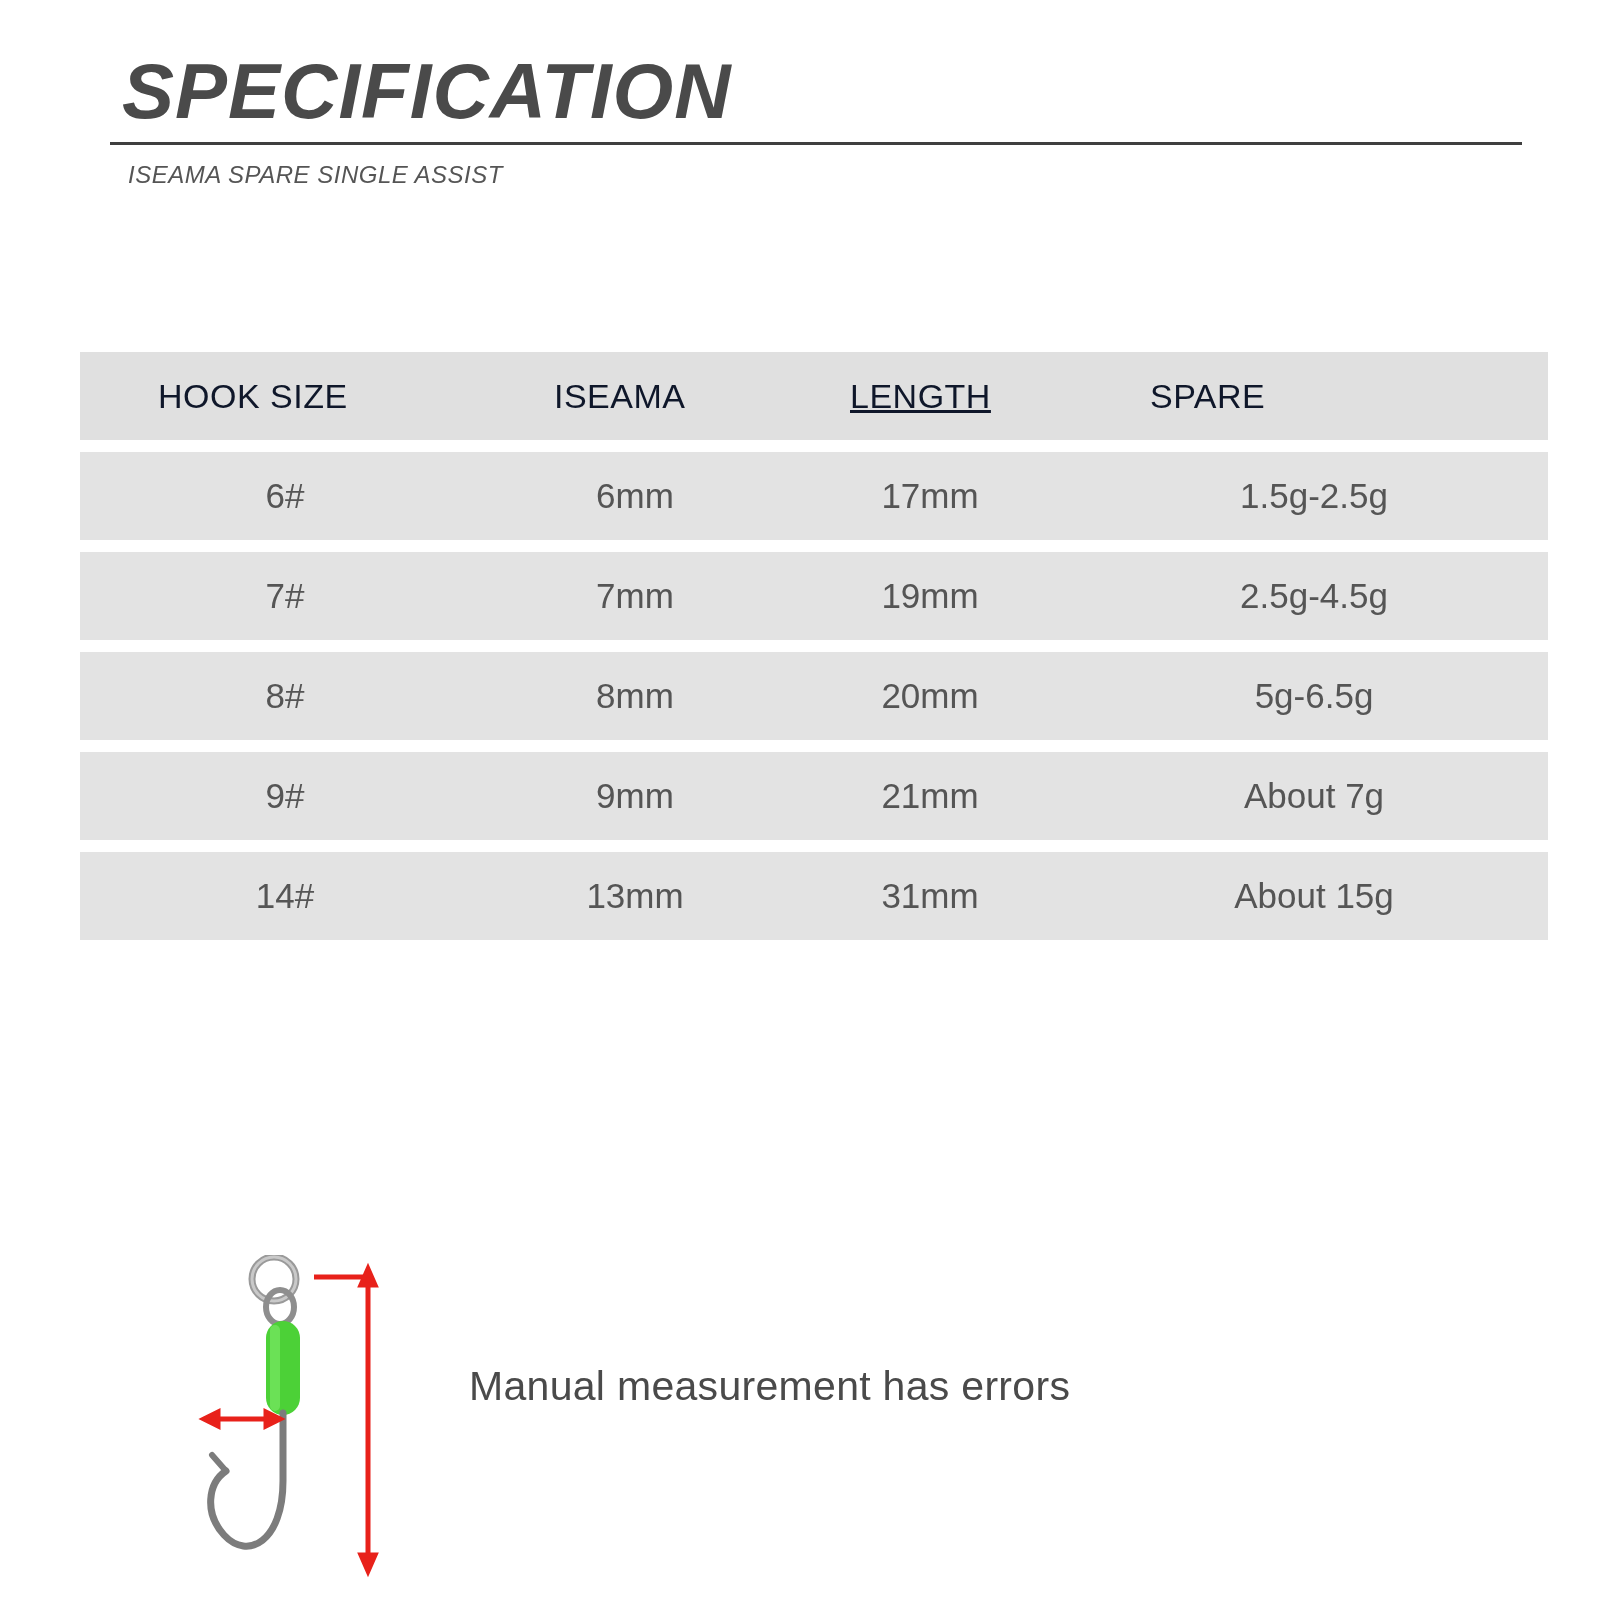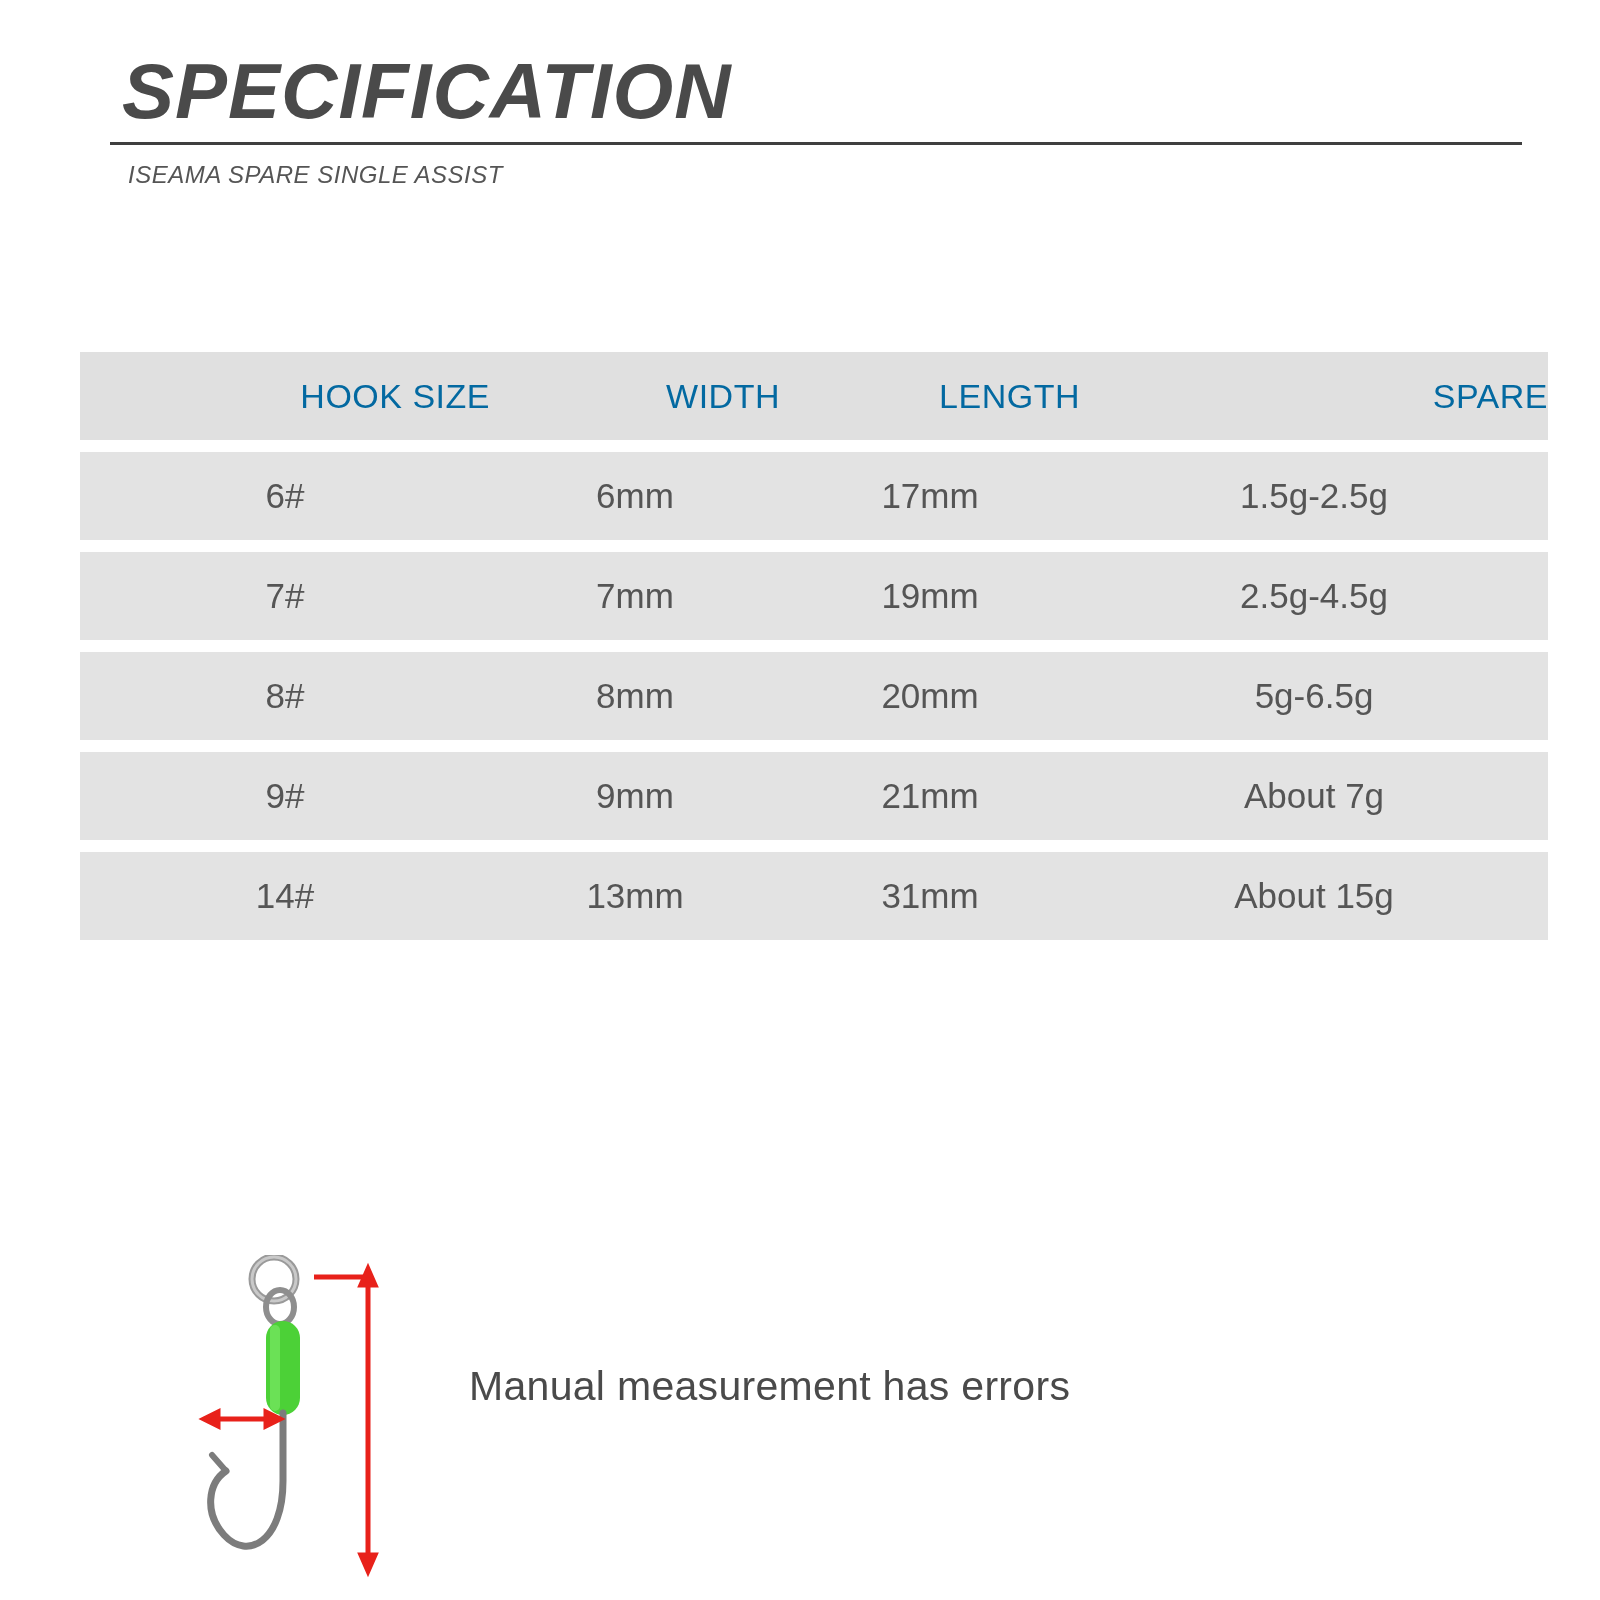--- a/index.html
+++ b/index.html
@@ -75,27 +75,27 @@
     font-weight: normal;
     color: #4b4b4b;
     text-align: center;
     vertical-align: middle;
     padding: 0;
     height: 88px;
   }
   .spec-table thead th {
     background: #e0e0e0;
     font-size: 34px;
-    text-align: right;
-    color: #0369a1;
+    text-align: left;
+    color: #0f172a;
     letter-spacing: 0.5px;
   }
   .spec-table thead th.c1 { padding-left: 78px; }
   .spec-table thead th.c2 { padding-left: 64px; }
-  .spec-table thead th.c3 { padding-left: 70px; }
+  .spec-table thead th.c3 { padding-left: 70px; text-decoration: underline; }
   .spec-table thead th.c4 { padding-left: 70px; }
 
   .spec-table tbody td {
     font-size: 35px;
     color: #555555;
   }
   .spec-table col.col1 { width: 410px; }
   .spec-table col.col2 { width: 290px; }
   .spec-table col.col3 { width: 300px; }
   .spec-table col.col4 { width: 468px; }
@@ -139,21 +139,21 @@
   <table class="spec-table">
     <colgroup>
       <col class="col1">
         <col class="col2">
         <col class="col3">
         <col class="col4">
     </colgroup>
     <thead>
       <tr>
         <th class="c1">HOOK SIZE</th>
-        <th class="c2">WIDTH</th>
+        <th class="c2">ISEAMA</th>
         <th class="c3">LENGTH</th>
         <th class="c4">SPARE</th>
       </tr>
     </thead>
     <tbody>
       <tr>
         <td>6#</td>
         <td>6mm</td>
         <td>17mm</td>
         <td>1.5g-2.5g</td>

